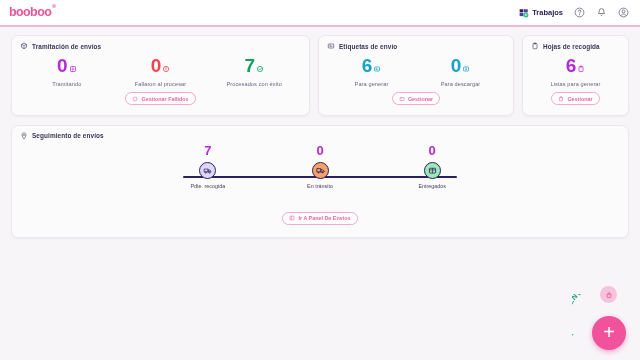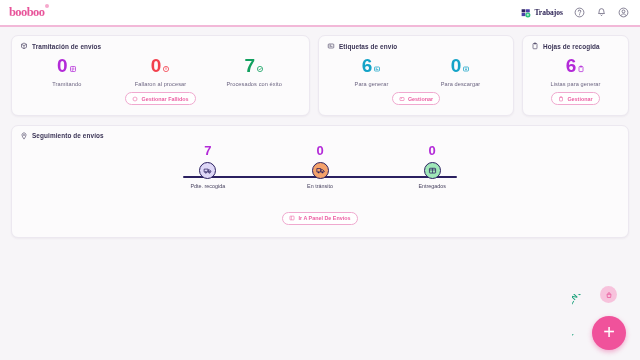--- a/index.html
+++ b/index.html
@@ -11,21 +11,20 @@
   }
 
   
   .topbar {
     height: 27px;
     background: #ffffff;
     border-bottom: 2px solid #f2b8d8;
     display: flex; align-items: center;
     padding: 0 11px 0 9px;
     position: relative;
-    font-family: Liberation Serif, serif;
   }
   .logo {
     font-size: 12.5px;
     font-weight: 700;
     letter-spacing: -0.6px;
     color: #e8549a;
     position: relative;
     line-height: 1;
   }
   .logo .dot {

